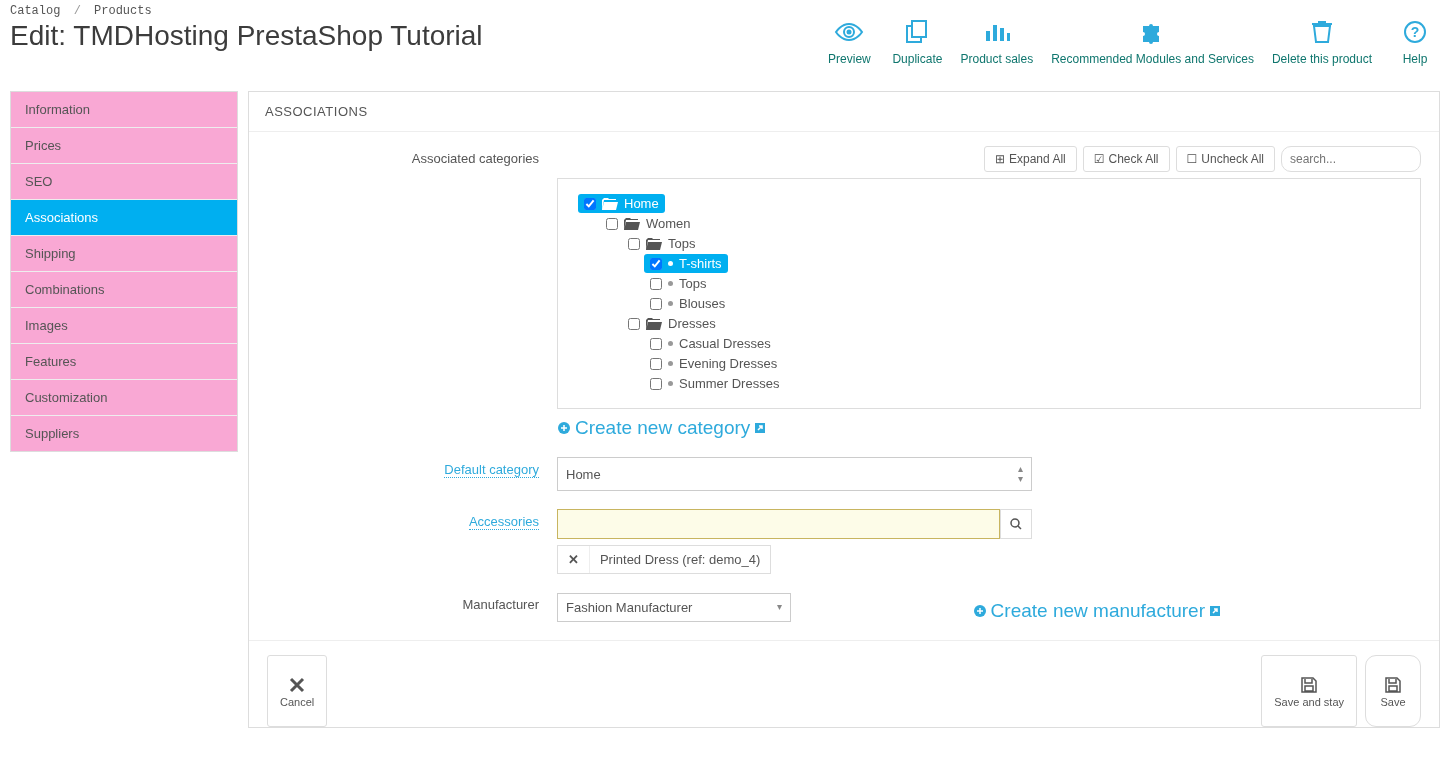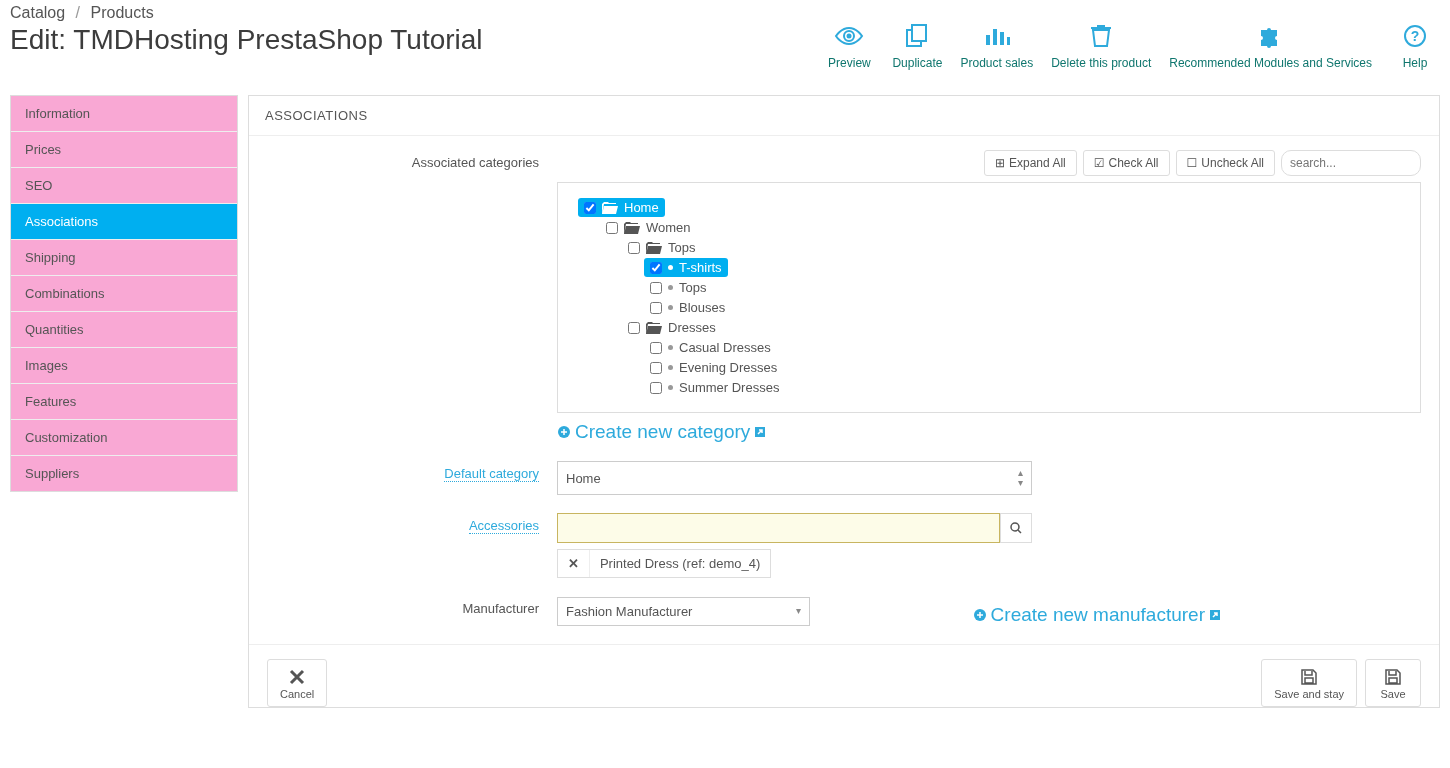--- a/index.html
+++ b/index.html
@@ -1,18 +1,18 @@
 <!DOCTYPE html>
 <html><head>
 <meta charset="utf-8">
 <style>
 * { box-sizing: border-box; margin: 0; padding: 0; }
 body { font-family: -apple-system, BlinkMacSystemFont, "Segoe UI", Helvetica, Arial, sans-serif; font-size: 13px; color: #555; background: #fff; }
 
-.breadcrumb { padding: 4px 10px 0 10px; font-size: 16px; color: #555; }
+.breadcrumb { padding: 4px 10px 0 10px; font-size: 12px; color: #555; font-family: Liberation Mono, monospace; }
 .breadcrumb a { color: #555; text-decoration: none; }
 .breadcrumb .sep { margin: 0 6px; color: #999; }
 
 .header-row { display: flex; align-items: flex-start; padding: 0 10px 15px 10px; }
 .page-title { font-size: 28px; color: #3c3c3c; font-weight: 400; flex: 1; margin-top: 2px; }
 .toolbar { display: flex; gap: 18px; align-items: flex-start; }
 .toolbar-btn { display: flex; flex-direction: column; align-items: center; cursor: pointer; min-width: 50px; }
 .toolbar-btn .ticon { color: #2eaadc; height: 28px; display: flex; align-items: center; justify-content: center; }
 .toolbar-btn .tlabel { font-size: 12px; color: #0f766e; margin-top: 6px; white-space: nowrap; }
 
@@ -44,38 +44,38 @@
 .node-icon { display: inline-flex; }
 .node-dot { width: 5px; height: 5px; border-radius: 50%; background: #999; display: inline-block; }
 .node-line.selected .node-dot { background: #fff; }
 .node-label { font-size: 13px; }
 
 .link-action { color: #2eaadc; font-size: 19px; cursor: pointer; display: inline-flex; align-items: center; gap: 4px; margin-top: 8px; }
 .link-action svg { vertical-align: middle; }
 
 .select-box { width: 475px; border: 1px solid #ccc; padding: 6px 8px; font-size: 13px; background: #fff; position: relative; display: flex; align-items: center; justify-content: space-between; cursor: pointer; }
 .select-box .chev { font-size: 10px; color: #888; line-height: 1; }
-.select-mfr { width: 253px; }
+.select-mfr { width: 234px; }
 
 .acc-row { display: flex; }
 .acc-input { width: 443px; height: 30px; border: 1px solid #c8b560; background: #fdfce8; padding: 4px 8px; }
 .acc-search-btn { width: 32px; height: 30px; border: 1px solid #ddd; background: #fff; display: flex; align-items: center; justify-content: center; cursor: pointer; }
 
 .tag-item { display: inline-flex; align-items: center; border: 1px solid #ddd; margin-top: 6px; }
 .tag-x { padding: 6px 10px; border-right: 1px solid #eee; cursor: pointer; color: #555; font-weight: bold; }
 .tag-text { padding: 6px 10px; font-size: 13px; }
 
 .mfr-row { display: flex; align-items: center; }
 .mfr-link { margin-left: auto; margin-right: 200px; text-align: right; }
 
 .footer-bar { display: flex; padding: 14px 18px 0 18px; border-top: 1px solid #eee; margin-top: 10px; }
-.foot-btn { border: 1px solid #ddd; background: #fff; padding: 6px 12px; display: flex; flex-direction: column; align-items: center; cursor: pointer; font-size: 11px; color: #555; border-radius: 3px; min-width: 56px; }
+.foot-btn { border: 1px solid #ddd; background: #fff; padding: 18px 12px; display: flex; flex-direction: column; align-items: center; cursor: pointer; font-size: 11px; color: #555; border-radius: 3px; min-width: 56px; }
 .foot-btn .fi { height: 22px; display: flex; align-items: center; }
 .footer-bar .spacer { flex: 1; }
-.foot-btn + .foot-btn { margin-left: 8px; }
+.foot-btn + .foot-btn { margin-left: 8px; border-radius: 11px; }
 
 svg { display: block; }
 </style>
 </head>
 <body>
 
 <div class="breadcrumb">
   <a>Catalog</a>
   <span class="sep">/</span>
   <a>Products</a>
@@ -108,33 +108,33 @@
             <rect x="2" y="10" width="4" height="10" fill="#2eaadc"></rect>
             <rect x="9" y="4" width="4" height="16" fill="#2eaadc"></rect>
             <rect x="16" y="7" width="4" height="13" fill="#2eaadc"></rect>
             <rect x="23" y="12" width="3" height="8" fill="#2eaadc"></rect>
           </svg>
         </span>
       <span class="tlabel">Product sales</span>
     </div>
     <div class="toolbar-btn">
       <span class="ticon">
+          <svg width="28" height="24" viewBox="0 0 28 24">
+            <path d="M4 6h6a2 2 0 114 0h6v6a2 2 0 100 4v6H14a2 2 0 11-4 0H4v-6a2 2 0 100-4V6z" fill="#2eaadc"></path>
+          </svg>
+        </span>
+      <span class="tlabel">Recommended Modules and Services</span>
+    </div>
+    <div class="toolbar-btn">
+      <span class="ticon">
           <svg width="22" height="24" viewBox="0 0 22 24">
             <path d="M3 6h16l-2 16H5L3 6zM1 4h20M8 2h6v2H8z" fill="none" stroke="#2eaadc" stroke-width="2"></path>
           </svg>
         </span>
       <span class="tlabel">Delete this product</span>
-    </div>
-    <div class="toolbar-btn">
-      <span class="ticon">
-          <svg width="28" height="24" viewBox="0 0 28 24">
-            <path d="M4 6h6a2 2 0 114 0h6v6a2 2 0 100 4v6H14a2 2 0 11-4 0H4v-6a2 2 0 100-4V6z" fill="#2eaadc"></path>
-          </svg>
-        </span>
-      <span class="tlabel">Recommended Modules and Services</span>
     </div>
     <div class="toolbar-btn">
       <span class="ticon">
           <svg width="24" height="24" viewBox="0 0 24 24">
             <circle cx="12" cy="12" r="10" fill="none" stroke="#2eaadc" stroke-width="2"></circle>
             <text x="12" y="17" text-anchor="middle" font-size="14" font-weight="bold" fill="#2eaadc">?</text>
           </svg>
         </span>
       <span class="tlabel">Help</span>
     </div>
@@ -142,21 +142,20 @@
 </div>
 
 <div class="content-wrap">
   <div class="sidebar" id="sidebar">
       <div class="sidebar-item">Information</div>
       <div class="sidebar-item">Prices</div>
       <div class="sidebar-item">SEO</div>
       <div class="sidebar-item active">Associations</div>
       <div class="sidebar-item">Shipping</div>
       <div class="sidebar-item">Combinations</div>
-      <div class="sidebar-item">Quantities</div>
       <div class="sidebar-item">Images</div>
       <div class="sidebar-item">Features</div>
       <div class="sidebar-item">Customization</div>
       <div class="sidebar-item">Suppliers</div>
     </div>
 
   <div class="main">
     <div class="panel-heading">ASSOCIATIONS</div>
 
     <div class="form-section">

